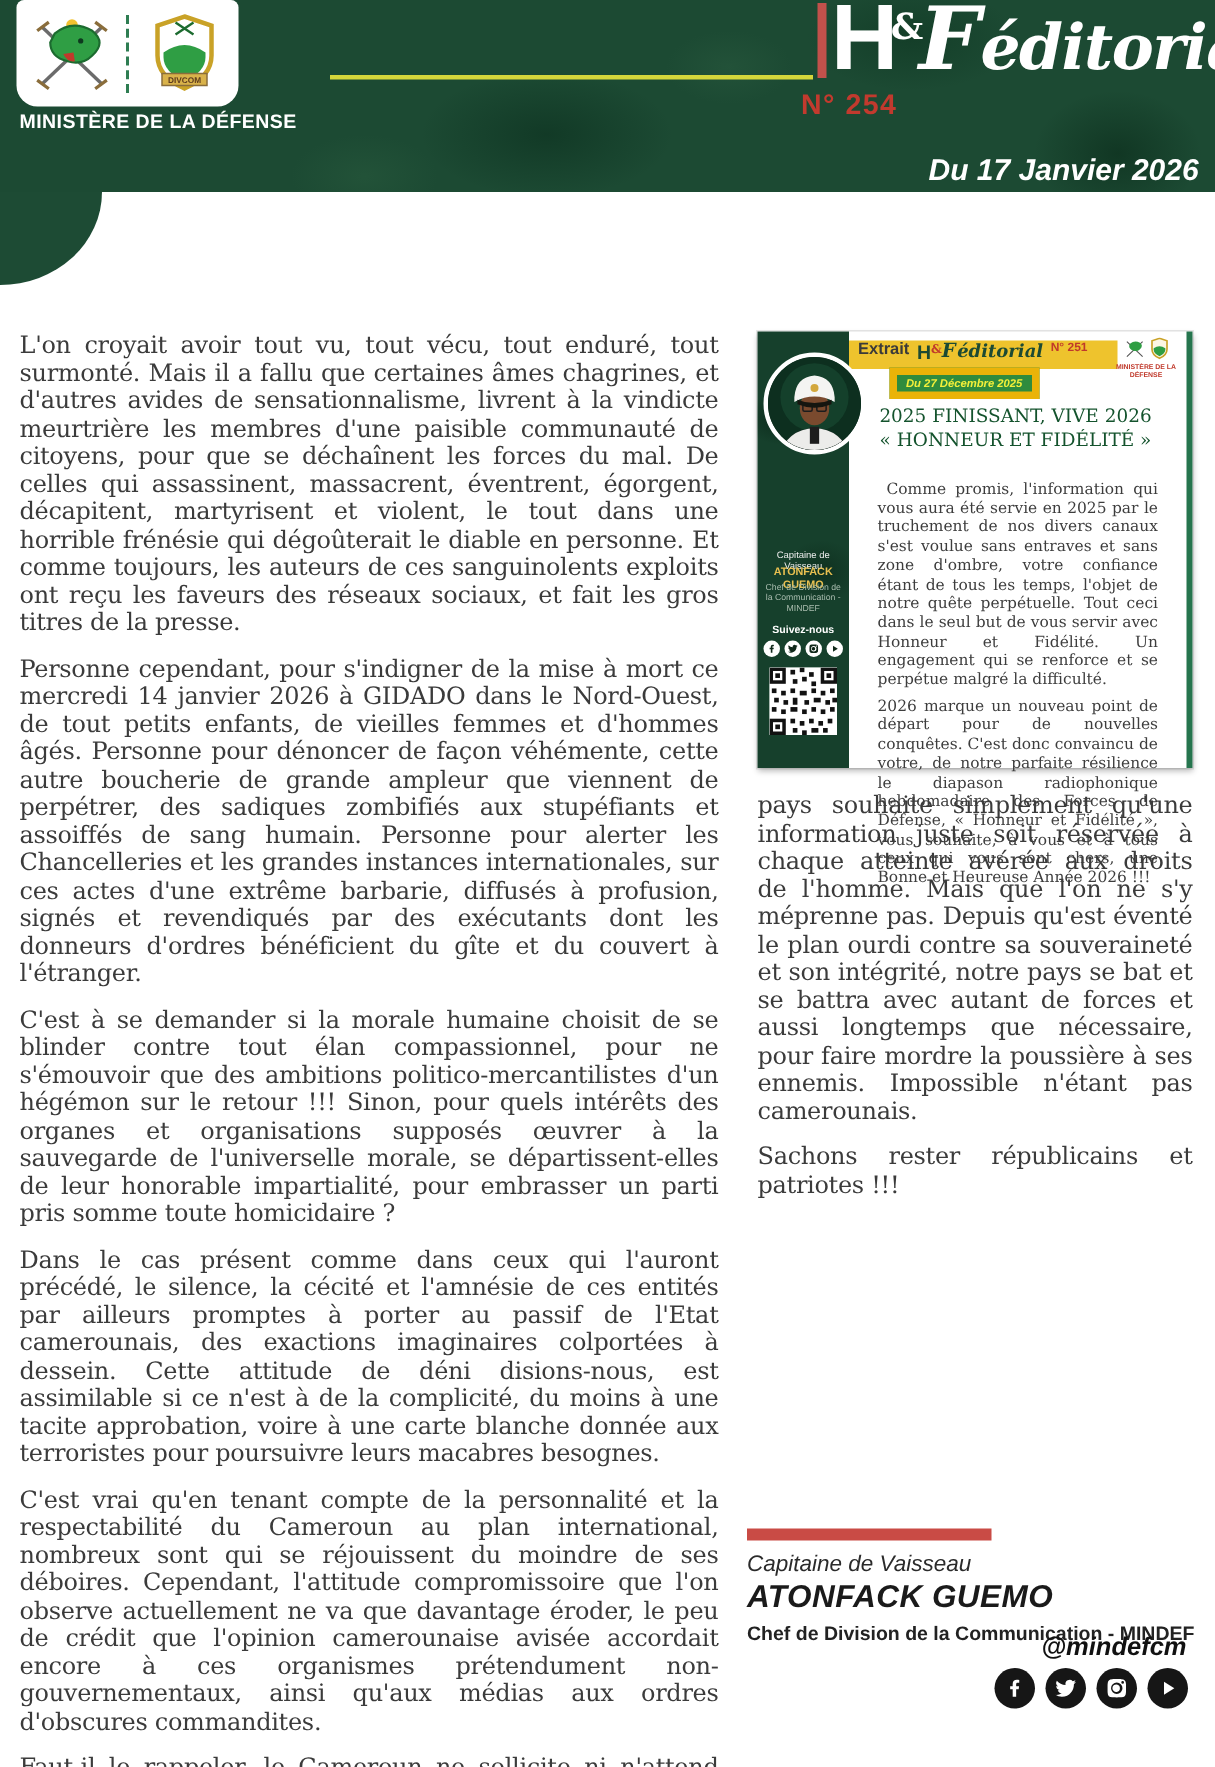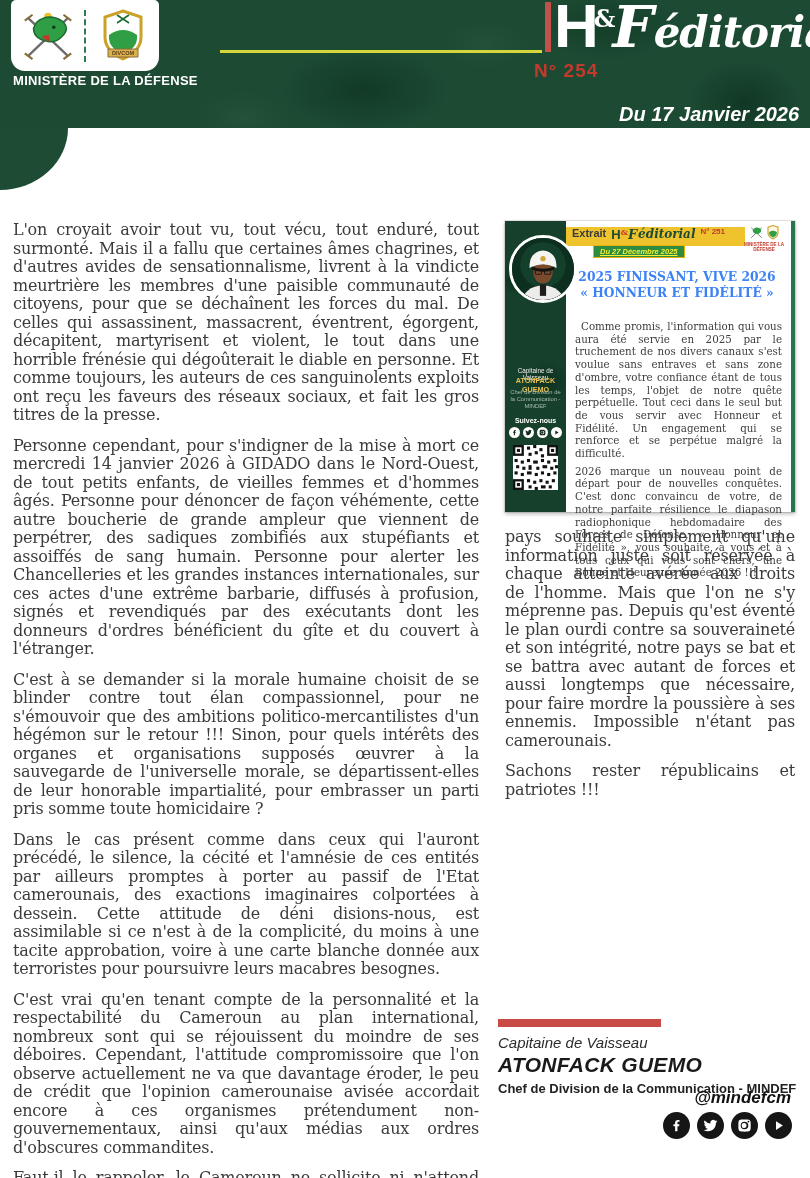--- a/index.html
+++ b/index.html
@@ -76,30 +76,30 @@
   .mini-ic svg{width:7px;height:7px;fill:#10281a;}
   .ex-qr{position:absolute;left:8px;top:224px;width:45px;height:45px;background:#fff;z-index:2;}
   .ex-band{position:absolute;left:61px;top:6px;width:179px;height:19px;background:#eec32d;
            display:flex;padding:0 6px;box-sizing:border-box;z-index:2;}
   .ex-band-label{font:600 11px "Liberation Sans",sans-serif;color:#3a3a3a;margin-right:5px;}
   .ex-band-h{font:800 13px "Liberation Sans",sans-serif;color:#1c4a33;}
   .ex-band-amp{font:700 8px "DejaVu Serif",serif;color:#c0392b;}
   .ex-band-f{font:italic 800 13px "DejaVu Serif",serif;color:#1c4a33;}
   .ex-band-ed{font:italic 700 12px "DejaVu Serif",serif;color:#1c4a33;margin:0 5px 0 1px;}
   .ex-band-no{font:700 8px "Liberation Sans",sans-serif;color:#c0392b;}
-  .ex-chip{position:absolute;left:88px;top:24px;background:#2f8b3d;border:1px solid #eab308;
-           color:#f3ef3a;font:italic 700 7.5px "Liberation Sans",sans-serif;padding:1px 6px;z-index:2;text-decoration:underline;}
+  .ex-chip{position:absolute;left:88px;top:24px;background:#2f8b3d;border:5px solid #eab308;
+           color:#f3ef3a;font:italic 700 7.5px "Liberation Sans",sans-serif;padding:1px 6px;z-index:2;}
   .ex-logos{position:absolute;right:4px;top:4px;width:46px;text-align:center;z-index:2;}
   .ex-logos .row{display:flex;justify-content:center;gap:3px;}
   .ex-min-label{font:700 4.6px "Liberation Sans",sans-serif;color:#c0392b;margin-top:2px;}
-  .ex-title{position:absolute;left:66px;right:8px;top:48px;text-align:center;color:#3b82f6;
-            font-weight:700;font-size:12.3px;line-height:16px;z-index:2;}
+  .ex-title{position:absolute;left:66px;right:8px;top:48px;text-align:center;color:#14532d;
+            font-weight:400;font-size:12.3px;line-height:16px;z-index:2;}
   .ex-body{position:absolute;left:70px;right:9px;top:99px;font-size:10.3px;line-height:12.7px;
            text-align:justify;color:#3d3d3d;z-index:2;}
-  .ex-body p{margin:0 0 5px;}
+  .ex-body p{margin:0 10px 5px;}
   .ex-body p:first-child{text-indent:6px;}
 
   
   .sig{position:absolute;left:498px;top:1019px;}
   .sig-bar{width:163px;height:8px;background:#c94b45;margin-bottom:7px;}
   .sig-rank{font:italic 400 15px "Liberation Sans",sans-serif;color:#2b2b2b;}
   .sig-name{font:italic 800 21px "Liberation Sans",sans-serif;color:#1a1a1a;
             letter-spacing:.3px;margin-top:2px;}
   .sig-role{font:700 13px "Liberation Sans",sans-serif;color:#222;margin-top:4px;}
   .handle{position:absolute;right:19px;top:1088px;font:italic 800 17px "Liberation Sans",sans-serif;

